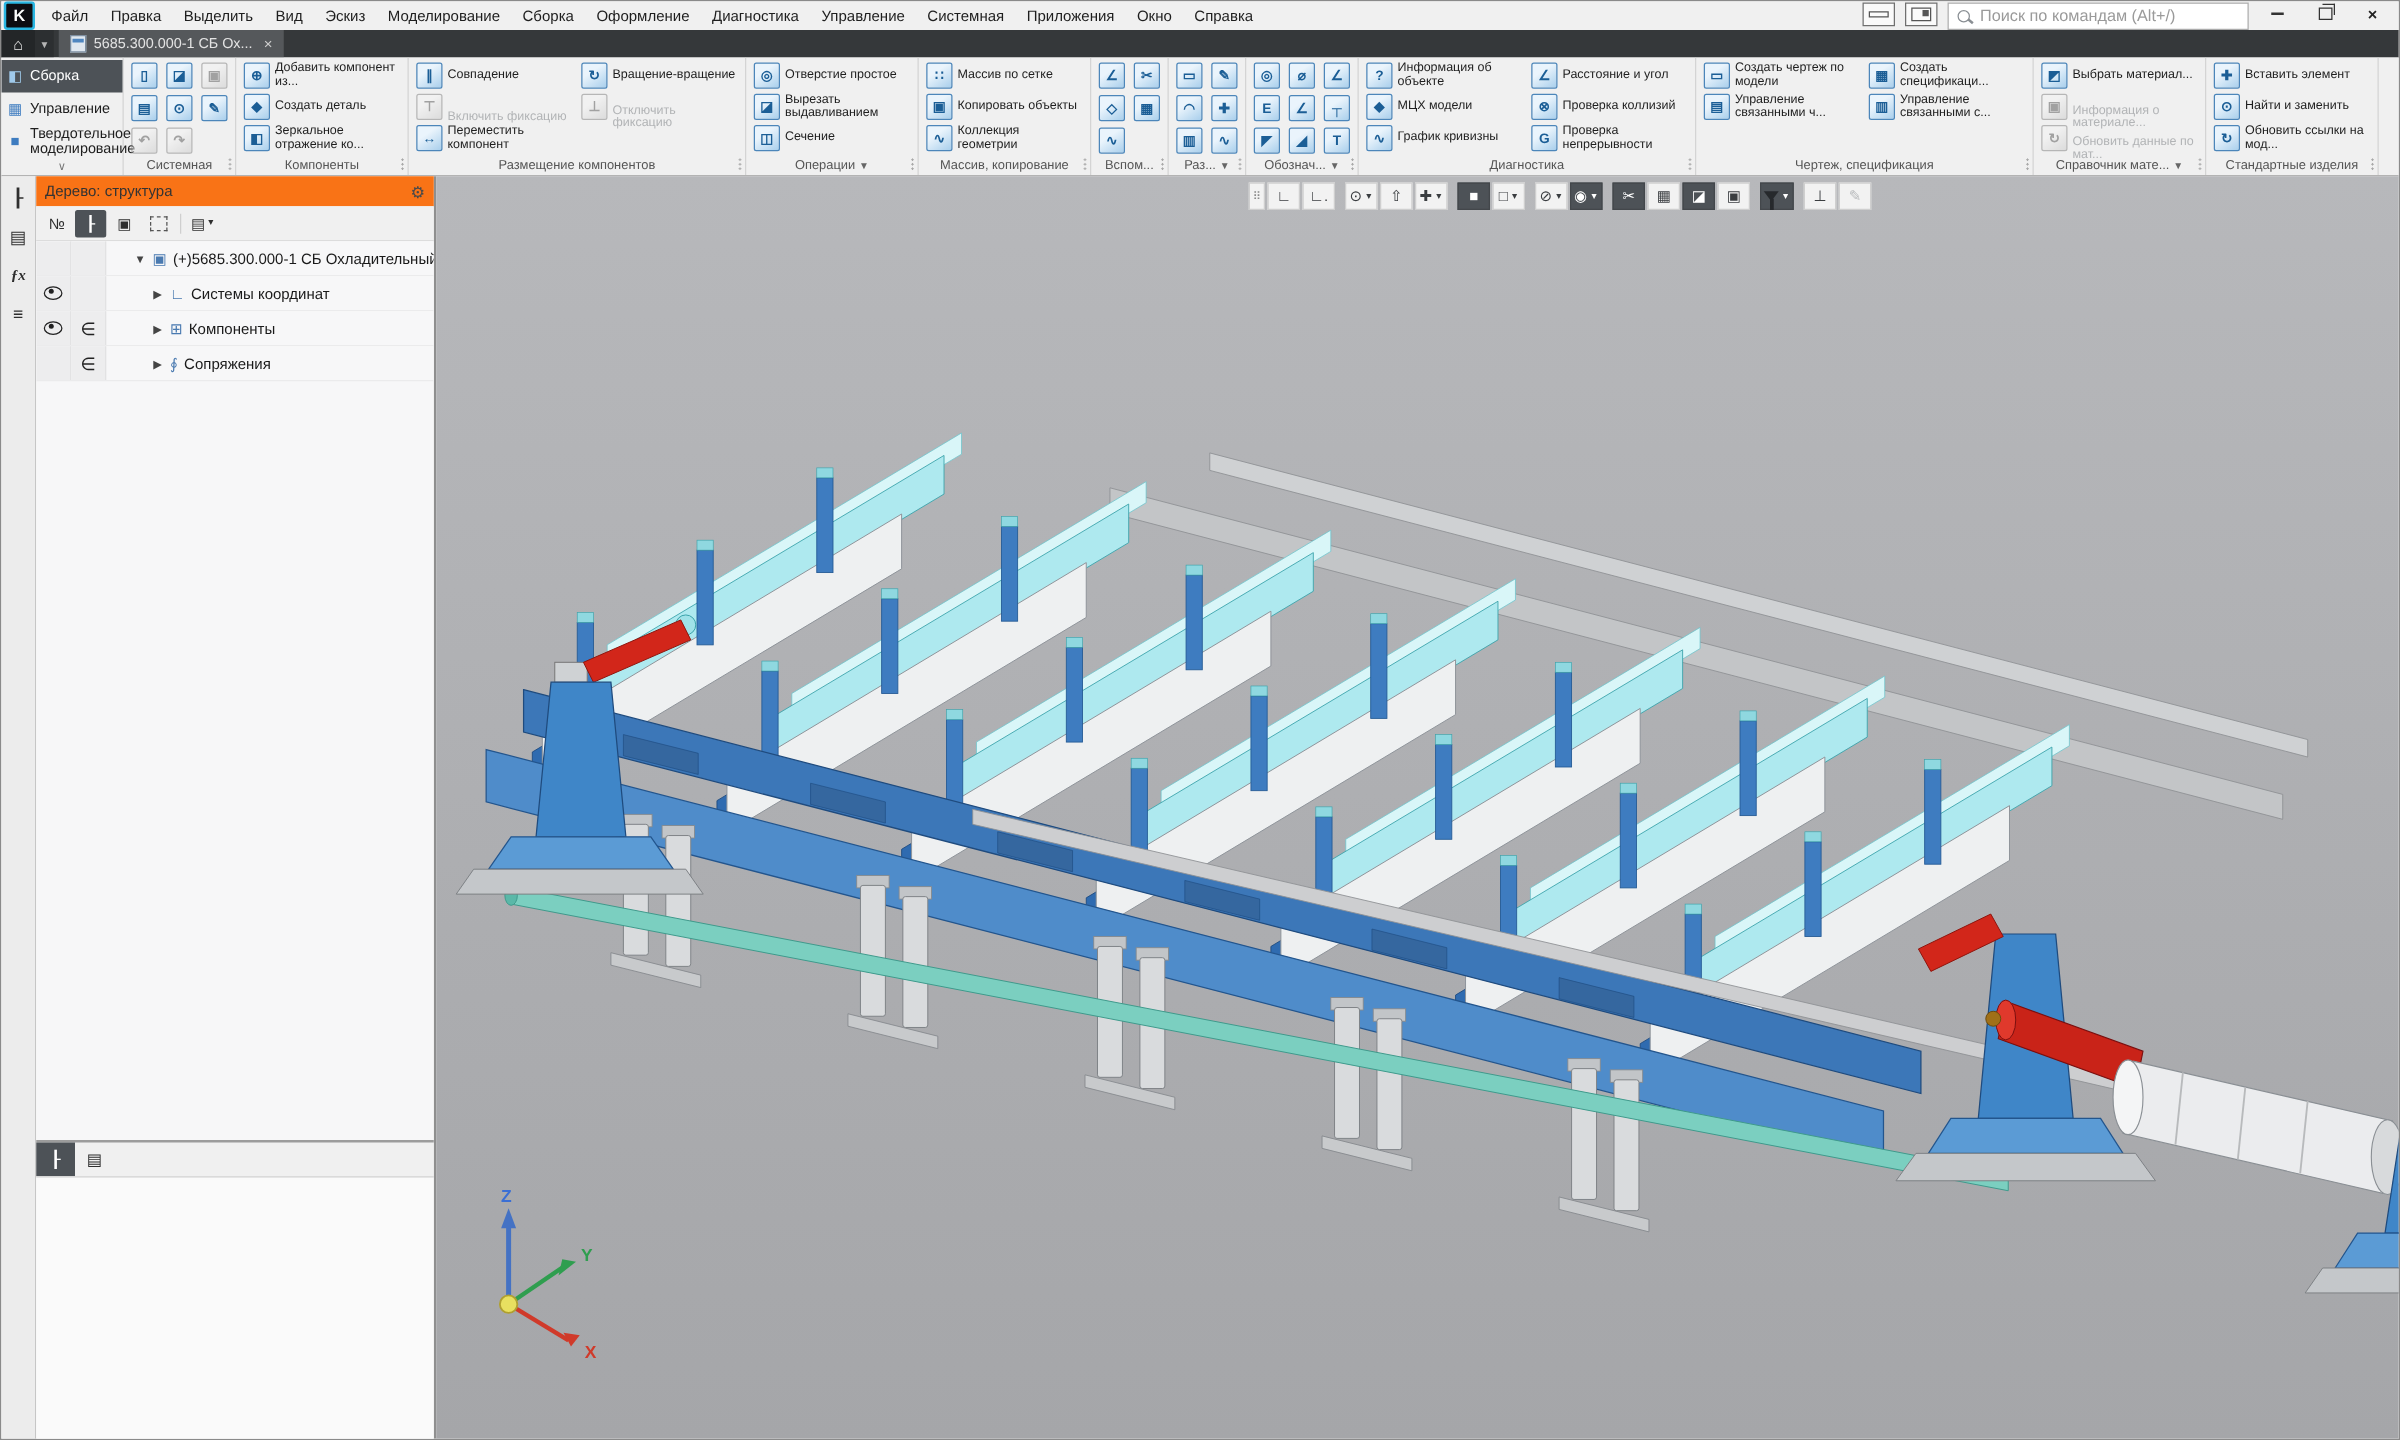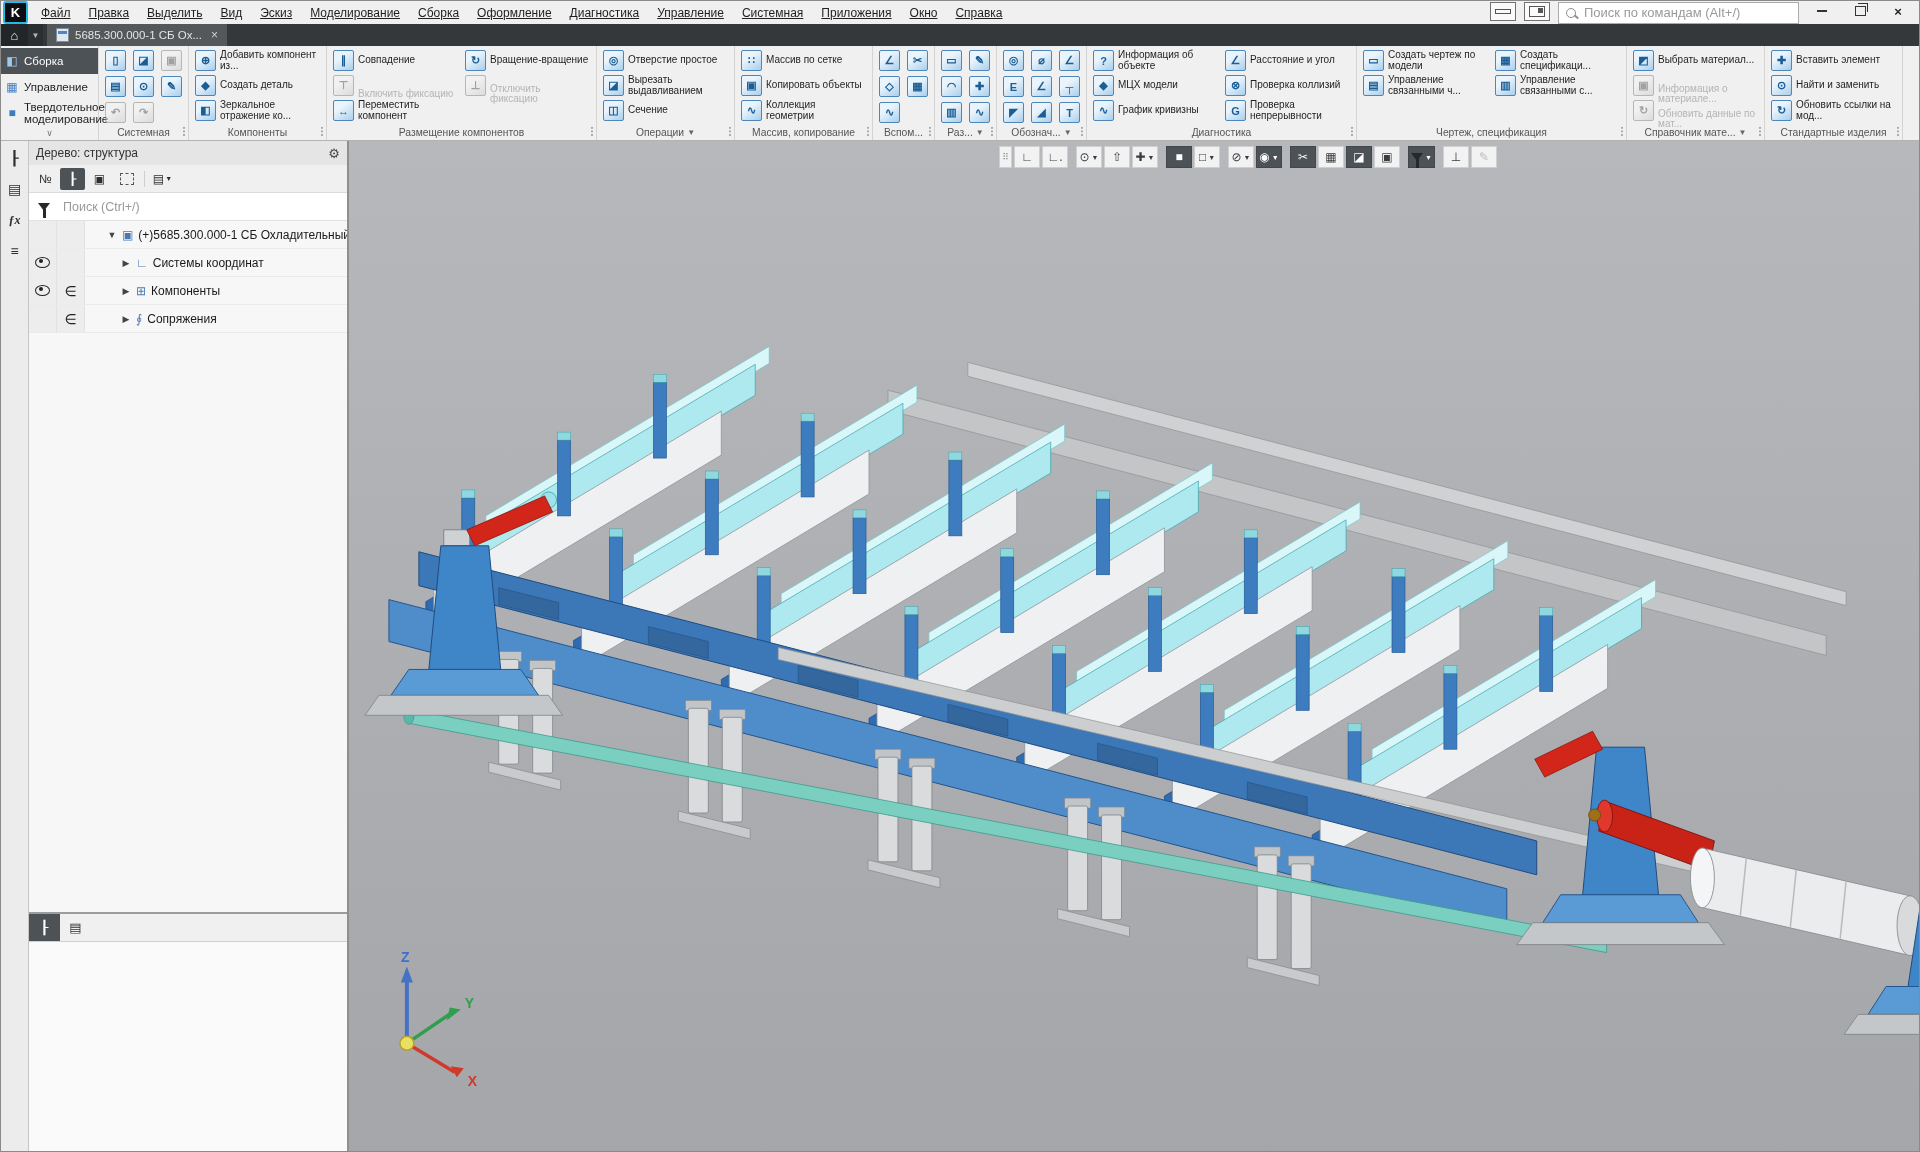--- a/index.html
+++ b/index.html
@@ -3,21 +3,21 @@
 <meta charset="utf-8">
 <style>
   html,body{margin:0;padding:0;background:#666;}
   #app{width:1920px;height:1152px;box-sizing:border-box;position:relative;
        font-family:"Liberation Sans",sans-serif;font-size:12px;color:#222;
        background:#f0f0f0;border:1px solid #8a8a8a;display:flex;flex-direction:column;overflow:hidden;}
   
   .menubar{height:23px;flex:none;display:flex;align-items:center;background:#f0f0f0;padding-left:2px;}
   .logo{width:21px;height:19px;flex:none;background:#0d0d12;border:2px solid #2ab6e2;border-radius:3px;
         color:#fff;font-weight:bold;font-size:13px;display:flex;align-items:center;justify-content:center;margin-right:4px;}
-  #menu-items{display:flex;align-items:flex-end;text-decoration:underline;}
+  #menu-items{display:flex;align-items:flex-end;}
   .menu-item{padding:3px 9px;color:#1e1e1e;cursor:default;}
   .menubar-right{margin-left:auto;display:flex;gap:8px;padding-right:6px;}
   .win-ic{width:24px;height:17px;border:1px solid #707070;background:#fafafa;display:flex;align-items:center;justify-content:center;}
   .win-ic .bar{width:14px;height:3px;border:1px solid #555;}
   .win-ic .scr{width:14px;height:9px;border:1px solid #555;position:relative;}
   .win-ic .scr::after{content:"";position:absolute;right:1px;top:1px;width:5px;height:5px;background:#555;}
   .cmd-search{width:225px;height:20px;border:1px solid #ababab;background:#fff;display:flex;align-items:center;gap:6px;padding:0 7px;}
   .cmd-search input{border:none;outline:none;flex:1;font:13px "Liberation Sans",sans-serif;color:#444;background:transparent;}
   .cmd-search input::placeholder{color:#9a9a9a;}
   .ic-mag{display:inline-block;width:8px;height:8px;border:1.6px solid #8a8f94;border-radius:50%;position:relative;flex:none;}
@@ -59,21 +59,21 @@
   .rib-grid{display:grid;grid-auto-flow:column;grid-template-rows:repeat(3,25px);grid-auto-columns:27px;align-items:center;justify-items:center;}
   .rib-icbtn{display:flex;align-items:center;justify-content:center;}
   .rib-cap{height:15px;flex:none;display:flex;align-items:center;justify-content:center;gap:3px;font-size:10.3px;color:#555;}
   .cap-a{font-size:8px;color:#666;}
   
   .main{flex:1;display:flex;min-height:0;}
   .left-strip{width:27px;flex:none;background:#ececec;border-right:1px solid #c6c6c6;display:flex;flex-direction:column;align-items:center;padding-top:8px;gap:13px;color:#2e2e2e;}
   .ls-it{width:20px;height:18px;display:flex;align-items:center;justify-content:center;font-size:14px;}
   .ls-fx{font-style:italic;font-size:12px;font-weight:bold;font-family:Liberation Serif, serif;}
   .tree-panel{width:318px;flex:none;background:#f6f6f7;border-right:2px solid #8f8f8f;display:flex;flex-direction:column;min-height:0;}
-  .tp-header{height:24px;flex:none;display:flex;align-items:center;padding:0 7px;background:#e5e5e5;color:#333;}
+  .tp-header{height:24px;flex:none;display:flex;align-items:center;padding:0 7px;background:#f97316;color:#333;}
   .tp-gear{margin-left:auto;color:#4a4a4a;font-size:13px;}
   .tp-toolbar{height:27px;flex:none;display:flex;align-items:center;gap:2px;padding:0 4px;background:#f0f0f0;border-bottom:1px solid #dcdcdc;}
   .tp-tb{width:25px;height:22px;display:flex;align-items:center;justify-content:center;color:#2e2e2e;font-size:12px;border-radius:2px;gap:1px;}
   .tp-tb.active{background:#4d5257;color:#fff;}
   .tp-sep{width:1px;height:16px;background:#cfcfcf;margin:0 3px;}
   .g-dash{width:12px;height:10px;border:1px dashed #555;}
   .tp-search{height:27px;flex:none;display:flex;align-items:center;background:#fff;border-bottom:1px solid #e2e2e2;}
   .tp-funnel{width:30px;display:flex;align-items:center;justify-content:center;}
   .ic-funnel{width:0;height:0;border-left:6px solid transparent;border-right:6px solid transparent;border-top:8px solid currentColor;position:relative;color:#26292c;}
   .ic-funnel::after{content:"";position:absolute;left:-1.5px;top:-2px;width:3px;height:9px;background:currentColor;}
@@ -510,26 +510,20 @@
       <div class="tp-toolbar" id="tp-toolbar">
           <div class="tp-tb">№</div>
           <div class="tp-tb active">┠</div>
           <div class="tp-tb">▣</div>
           <div class="tp-tb">
             <span class="g-dash"></span>
           </div>
           <span class="tp-sep"></span>
           <div class="tp-tb">▤<span class="vp-dd">▼</span></div>
         </div>
-      <div class="tp-search">
-        <span class="tp-funnel">
-            <span class="ic-funnel"></span>
-          </span>
-        <input type="text" placeholder="Поиск (Ctrl+/)" style="">
-      </div>
       <div class="tree-rows" id="tree-rows">
           <div class="tree-row">
             <div class="gut"></div>
             <div class="gut"></div>
             <div class="tr-c" style="padding-left: 22px;">
               <span class="tr-arrow">▼</span>
               <span class="tr-ic" style="color: rgb(74, 122, 176);">▣</span>
               <span>(+)5685.300.000-1 СБ Охладительный ст</span>
             </div>
           </div>

